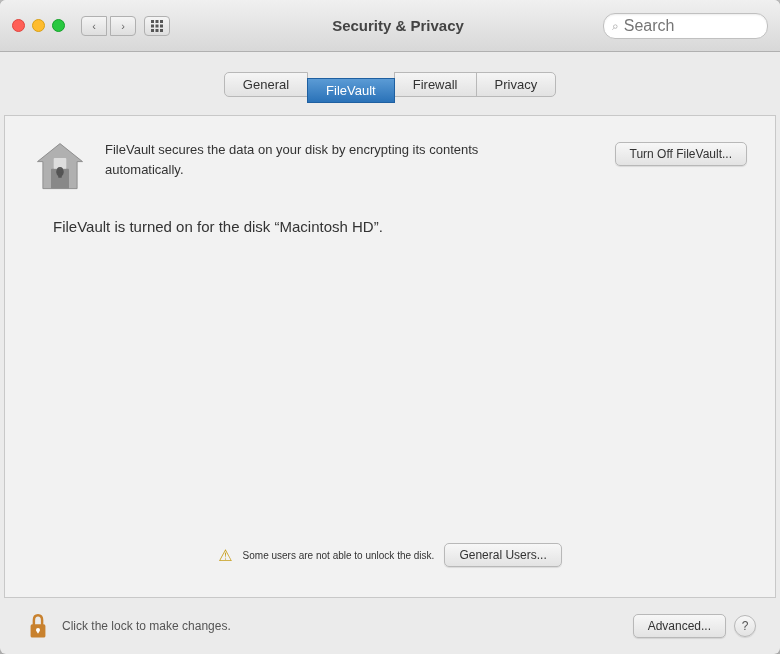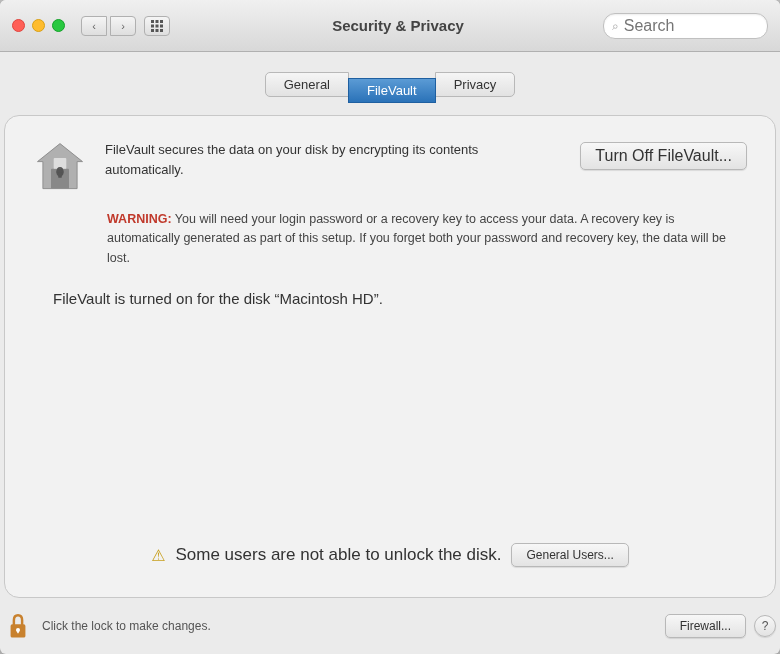--- a/index.html
+++ b/index.html
@@ -166,26 +166,26 @@
       color: white;
       border-color: #1e5fa0;
       z-index: 1;
       margin-top: 12px;
     }
 
     
     .panel {
       background: #f2f2f2;
       border: 1px solid #c8c8c8;
-      border-radius: 15px;
+      border-radius: 0;
       flex: 1;
       padding: 24px 28px;
       display: flex;
       flex-direction: column;
-      gap: 0;
+      gap: 6px;
     }
 
     
     .fv-header {
       display: flex;
       align-items: flex-start;
       margin-bottom: 16px;
       justify-content: space-between;
     }
 
@@ -200,21 +200,21 @@
       color: #333;
       max-width: 380px;
       line-height: 1.5;
     }
 
     .turn-off-btn {
       background: linear-gradient(to bottom, #f7f7f7, #e3e3e3);
       border: 1px solid #b8b8b8;
       border-radius: 5px;
       padding: 4px 14px;
-      font-size: 16px;
+      font-size: 12px;
       color: #333;
       cursor: pointer;
       white-space: nowrap;
       margin-top: 2px;
       box-shadow: 0 1px 1px rgba(0,0,0,0.1);
     }
 
     .warning-text {
       font-size: 12.5px;
       line-height: 1.55;
@@ -250,41 +250,41 @@
       gap: 10px;
       margin-top: auto;
       padding: 12px 0 6px;
     }
 
     .warning-icon {
       font-size: 16px;
     }
 
     .warning-msg {
-      font-size: 17px;
+      font-size: 10px;
       color: #333;
     }
 
     .enable-btn {
       background: linear-gradient(to bottom, #f7f7f7, #e3e3e3);
       border: 1px solid #b8b8b8;
       border-radius: 5px;
       padding: 4px 14px;
       font-size: 12px;
       color: #333;
       cursor: pointer;
       box-shadow: 0 1px 1px rgba(0,0,0,0.1);
       white-space: nowrap;
     }
 
     
     .bottom-bar {
       display: flex;
       align-items: center;
-      padding: 14px 4px;
+      padding: 14px 24px;
       flex-shrink: 0;
     }
 
     .lock-text {
       font-size: 12px;
       color: #555;
     }
 
     .bottom-right {
       margin-left: auto;
@@ -365,20 +365,21 @@
       <span class="search-icon-sym">⌕</span>
       <input class="search-input" type="text" placeholder="Search" style="">
     </div>
   </div>
 
   <div class="content-area">
 
     <div class="tabs-row">
       <div class="tab">General</div>
       <div class="tab active">FileVault</div>
+      <div class="tab">Firewall</div>
       <div class="tab">Privacy</div>
     </div>
 
     <div class="panel">
 
       <div class="fv-header">
         <div class="fv-header-left">
 
           <svg class="house-svg" viewBox="0 0 54 60">
 
@@ -391,23 +392,20 @@
             <circle cx="27" cy="36" r="4" fill="#555"></circle>
             <rect x="25" y="36" width="4" height="6" rx="1" fill="#555"></rect>
 
             <path d="M24,36 Q24,31 27,31 Q30,31 30,36" fill="none" stroke="#555" stroke-width="2"></path>
           </svg>
           <div class="fv-description">FileVault secures the data on your disk by encrypting its contents automatically.</div>
         </div>
         <button class="turn-off-btn">Turn Off FileVault...</button>
       </div>
 
-      <div class="warning-text">
-        <span class="warning-label">WARNING:</span><span> You will need your login password or a recovery key to access your data. A recovery key is automatically generated as part of this setup. If you forget both your password and recovery key, the data will be lost.</span>
-      </div>
 
       <div class="status-lines">
         <div class="status-text">FileVault is turned on for the disk “Macintosh HD”.</div>
       </div>
 
       <div class="warning-row">
         <span class="warning-icon" style="color:#c8a020;">⚠</span>
         <span class="warning-msg">Some users are not able to unlock the disk.</span>
         <button class="enable-btn">General Users...</button>
       </div>
@@ -417,17 +415,17 @@
   <div class="bottom-bar">
 
     <svg class="lock-svg" viewBox="0 0 28 34">
       <rect x="5" y="15" width="18" height="16" rx="2" fill="#c8812e"></rect>
       <path d="M9,15 L9,10 Q9,4 14,4 Q19,4 19,10 L19,15" fill="none" stroke="#c8812e" stroke-width="3" stroke-linecap="round"></path>
       <circle cx="14" cy="22" r="2.5" fill="#fff"></circle>
       <rect x="13" y="22" width="2" height="4" rx="1" fill="#fff"></rect>
     </svg>
     <span class="lock-text">Click the lock to make changes.</span>
     <div class="bottom-right">
-      <button class="advanced-btn">Firewall...</button>
+      <button class="advanced-btn">Advanced...</button>
       <div class="help-btn">?</div>
     </div>
   </div>
 </div>
 
 </body></html>

